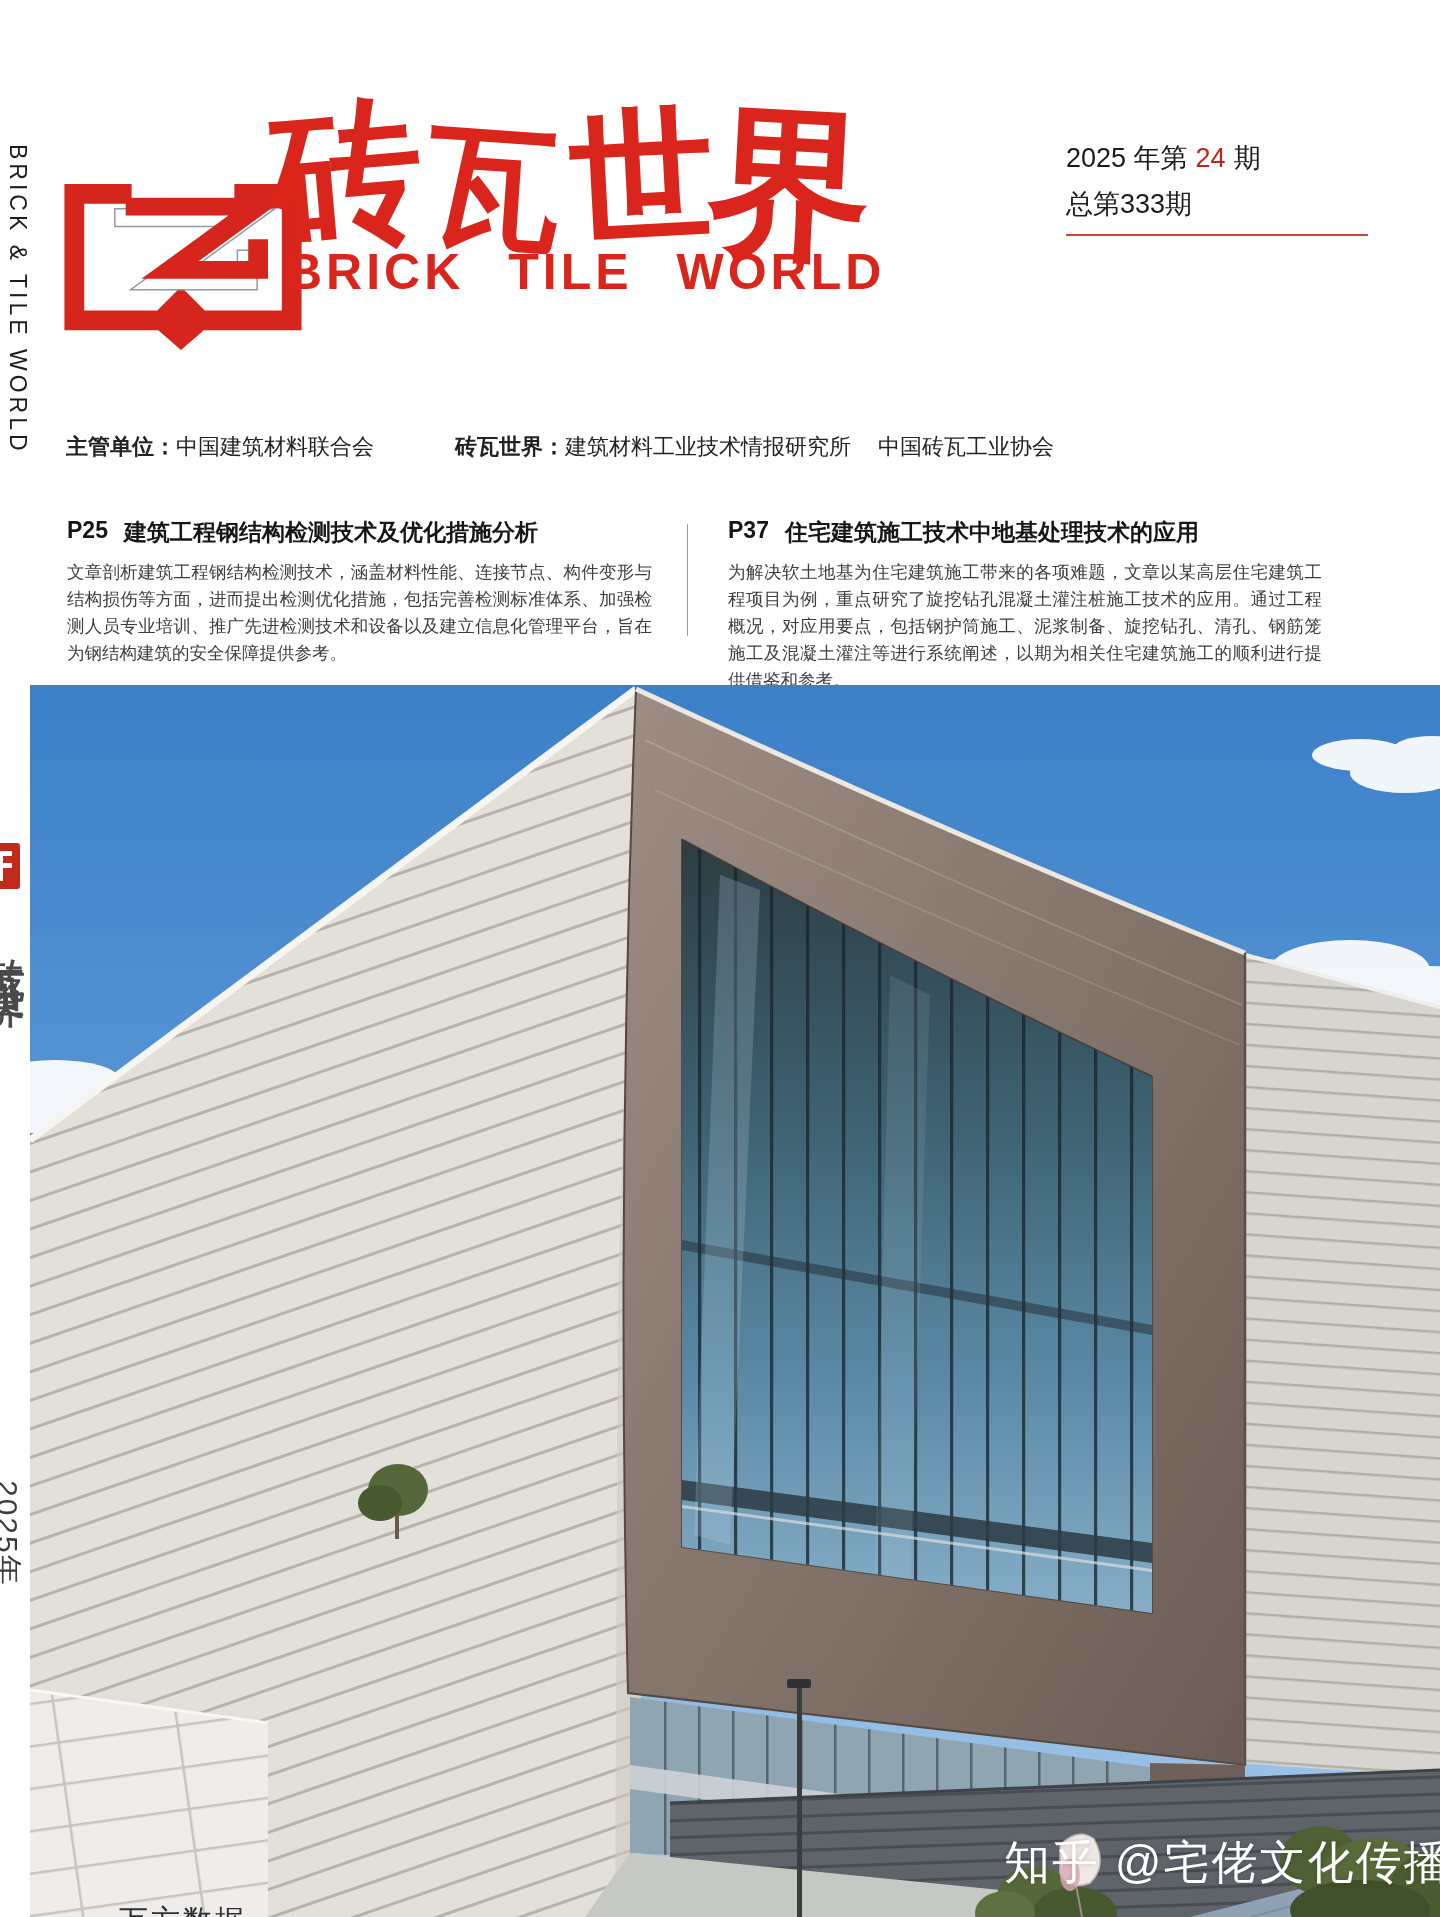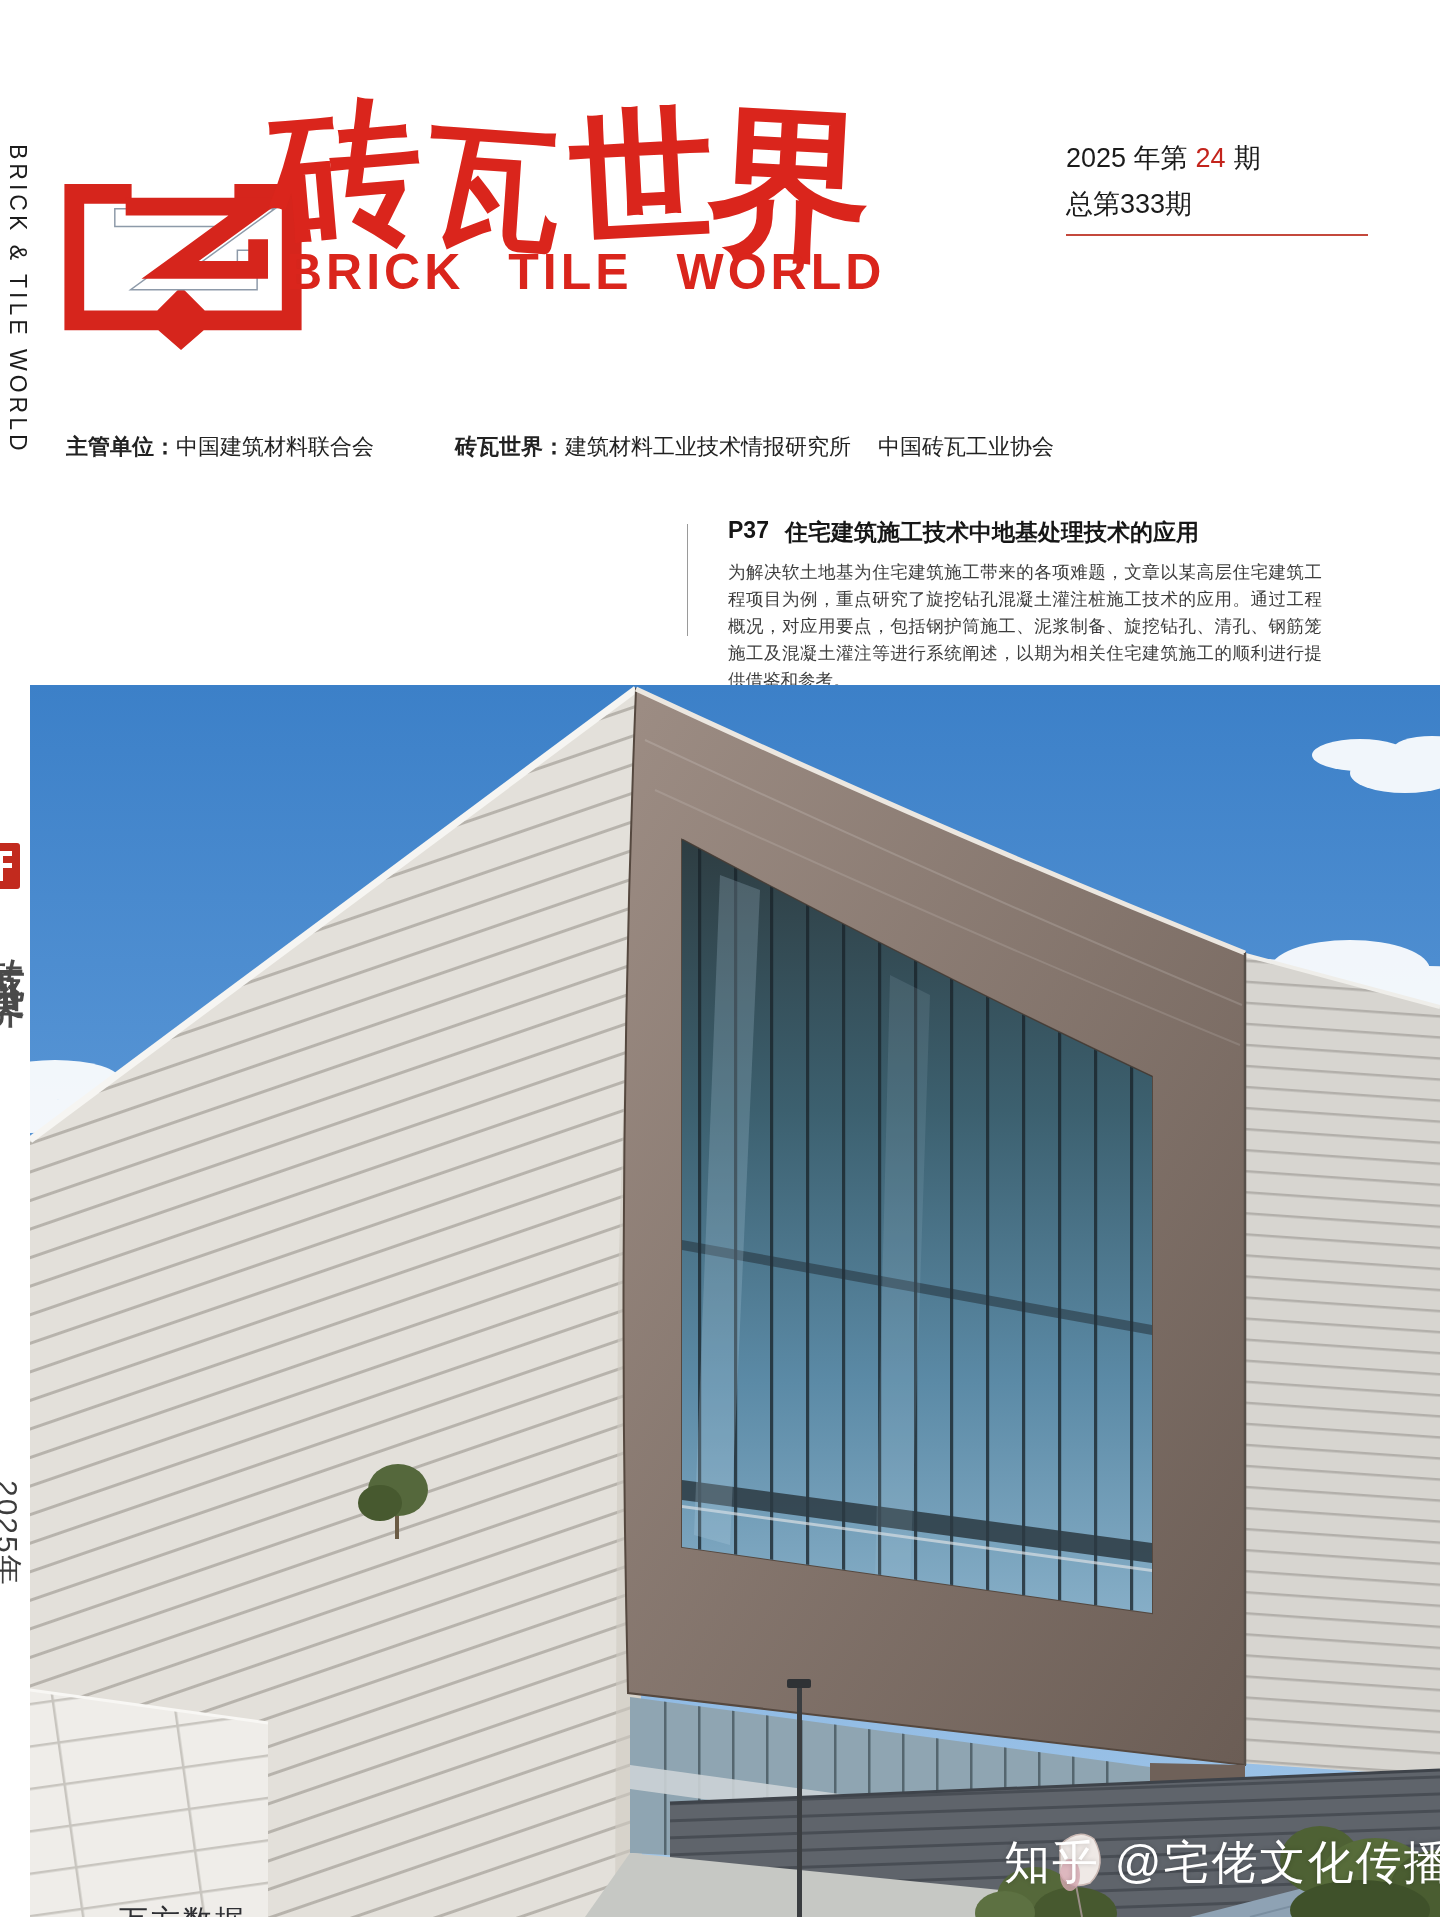--- a/index.html
+++ b/index.html
@@ -101,20 +101,25 @@
     <div class="issue-redline"></div>
   </div>
 
   <div class="org-row">
     <span class="org-seg org-1"><b>主管单位：</b><em>中国建筑材料联合会</em></span>
     <span class="org-seg org-2"><b>砖瓦世界：</b><em>建筑材料工业技术情报研究所</em></span>
     <span class="org-seg org-3"><em>中国砖瓦工业协会</em></span>
   </div>
 
   <div class="article-col col-left">
+    <div class="article-title">
+      <span>P25</span>
+      <span>建筑工程钢结构检测技术及优化措施分析</span>
+    </div>
+    <div class="article-body">文章剖析建筑工程钢结构检测技术，涵盖材料性能、连接节点、构件变形与结构损伤等方面，进而提出检测优化措施，包括完善检测标准体系、加强检测人员专业培训、推广先进检测技术和设备以及建立信息化管理平台，旨在为钢结构建筑的安全保障提供参考。</div>
   </div>
   <div class="col-divider"></div>
   <div class="article-col col-right">
     <div class="article-title">
       <span>P37</span>
       <span>住宅建筑施工技术中地基处理技术的应用</span>
     </div>
     <div class="article-body">为解决软土地基为住宅建筑施工带来的各项难题，文章以某高层住宅建筑工程项目为例，重点研究了旋挖钻孔混凝土灌注桩施工技术的应用。通过工程概况，对应用要点，包括钢护筒施工、泥浆制备、旋挖钻孔、清孔、钢筋笼施工及混凝土灌注等进行系统阐述，以期为相关住宅建筑施工的顺利进行提供借鉴和参考。</div>
   </div>
 

